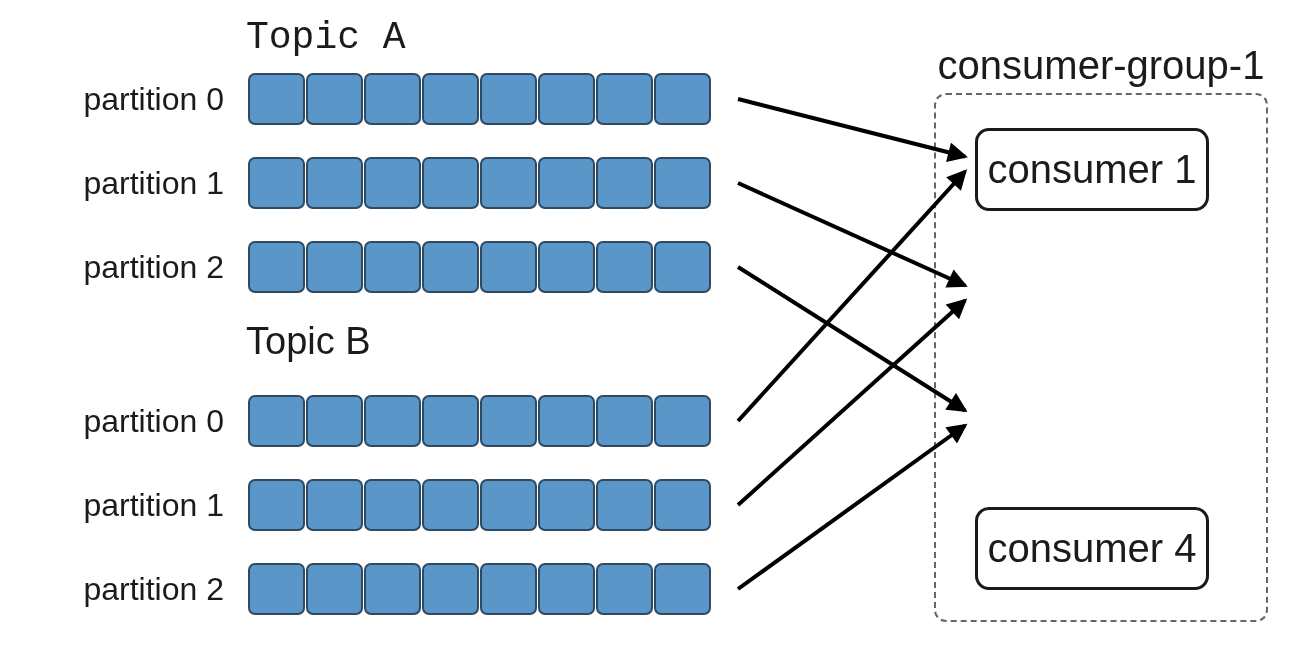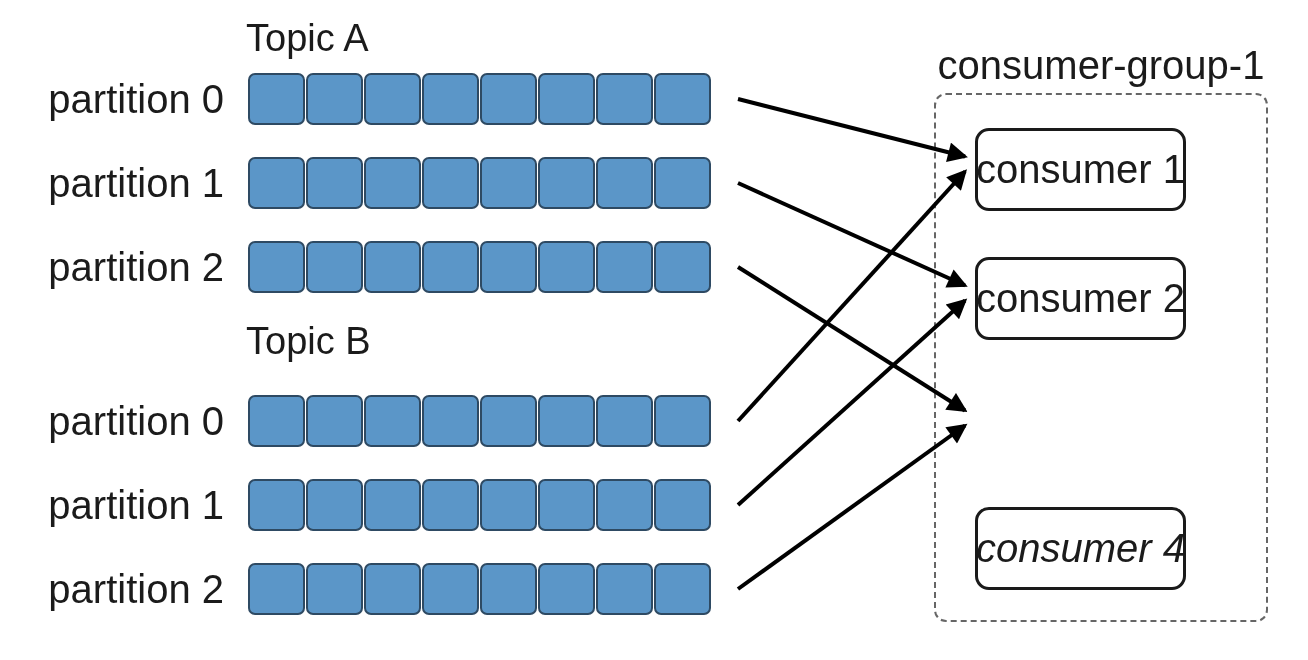--- a/index.html
+++ b/index.html
@@ -18,21 +18,21 @@
     font-size: 38px;
     font-weight: 500;
     line-height: 44px;
     white-space: nowrap;
   }
   .p-label {
     position: absolute;
     left: 30px;
     width: 194px;
     text-align: right;
-    font-size: 40px;
+    font-size: 32px;
     line-height: 52px;
     white-space: nowrap;
   }
   .p-row {
     position: absolute;
     left: 248px;
     display: flex;
     gap: 1px;
   }
   .square {
@@ -59,21 +59,21 @@
     top: 93px;
     width: 334px;
     height: 529px;
     box-sizing: border-box;
     border: 2px dashed var(--group-border, #666666);
     border-radius: 12px;
   }
   .consumer-box {
     position: absolute;
     left: 39px;
-    width: 211px;
+    width: 234px;
     height: 83px;
     box-sizing: border-box;
     border: 3px solid var(--consumer-border, #1a1a1a);
     border-radius: 14px;
     background: #ffffff;
     display: flex;
     align-items: center;
     justify-content: center;
     font-size: 40px;
     white-space: nowrap;
@@ -85,21 +85,21 @@
     height: 660px;
     pointer-events: none;
     z-index: 5;
   }
 </style>
 </head>
 <body>
 
 <div class="canvas" style="--bg: #ffffff; --partition-fill: #5b96c8; --partition-border: #2e4a63; --consumer-border: #1a1a1a; --group-border: #666666; --text: #1b1b1b;">
   <div id="topics-root">
-      <div class="topic-title" style="top: 16px;">Topic A</div>
+      <div class="topic-title" style="top: 16px; font-family: Liberation Mono, monospace;">Topic A</div>
       <div class="p-label" style="top: 73px;">partition 0</div>
       <div class="p-row" style="top: 73px;">
         <div class="square"></div>
         <div class="square"></div>
         <div class="square"></div>
         <div class="square"></div>
         <div class="square"></div>
         <div class="square"></div>
         <div class="square"></div>
         <div class="square"></div>
@@ -159,22 +159,21 @@
         <div class="square"></div>
         <div class="square"></div>
         <div class="square"></div>
       </div>
     </div>
 
   <div>
     <div class="cg-title">consumer-group-1</div>
     <div class="cg-box" id="consumers-root">
         <div class="consumer-box" style="top: 33px;">consumer 1</div>
-        <div class="consumer-box" style="top: 162px;">consumer 2</div>
-        <div class="consumer-box" style="top: 412px; font-style: italic;">consumer 4</div>
+        <div class="consumer-box" style="top: 412px;">consumer 4</div>
       </div>
   </div>
 
   <svg id="arrow-layer" viewBox="0 0 1308 660" xmlns="http://www.w3.org/2000/svg">
     <defs>
       <marker id="ah" viewBox="0 0 10 10" refX="8.5" refY="5" markerUnits="strokeWidth" markerWidth="5.5" markerHeight="5" orient="auto">
         <path d="M 0 0 L 10 5 L 0 10 z" id="ah-path" fill="#000000"></path>
       </marker>
     </defs>
     <g id="arrow-lines">

